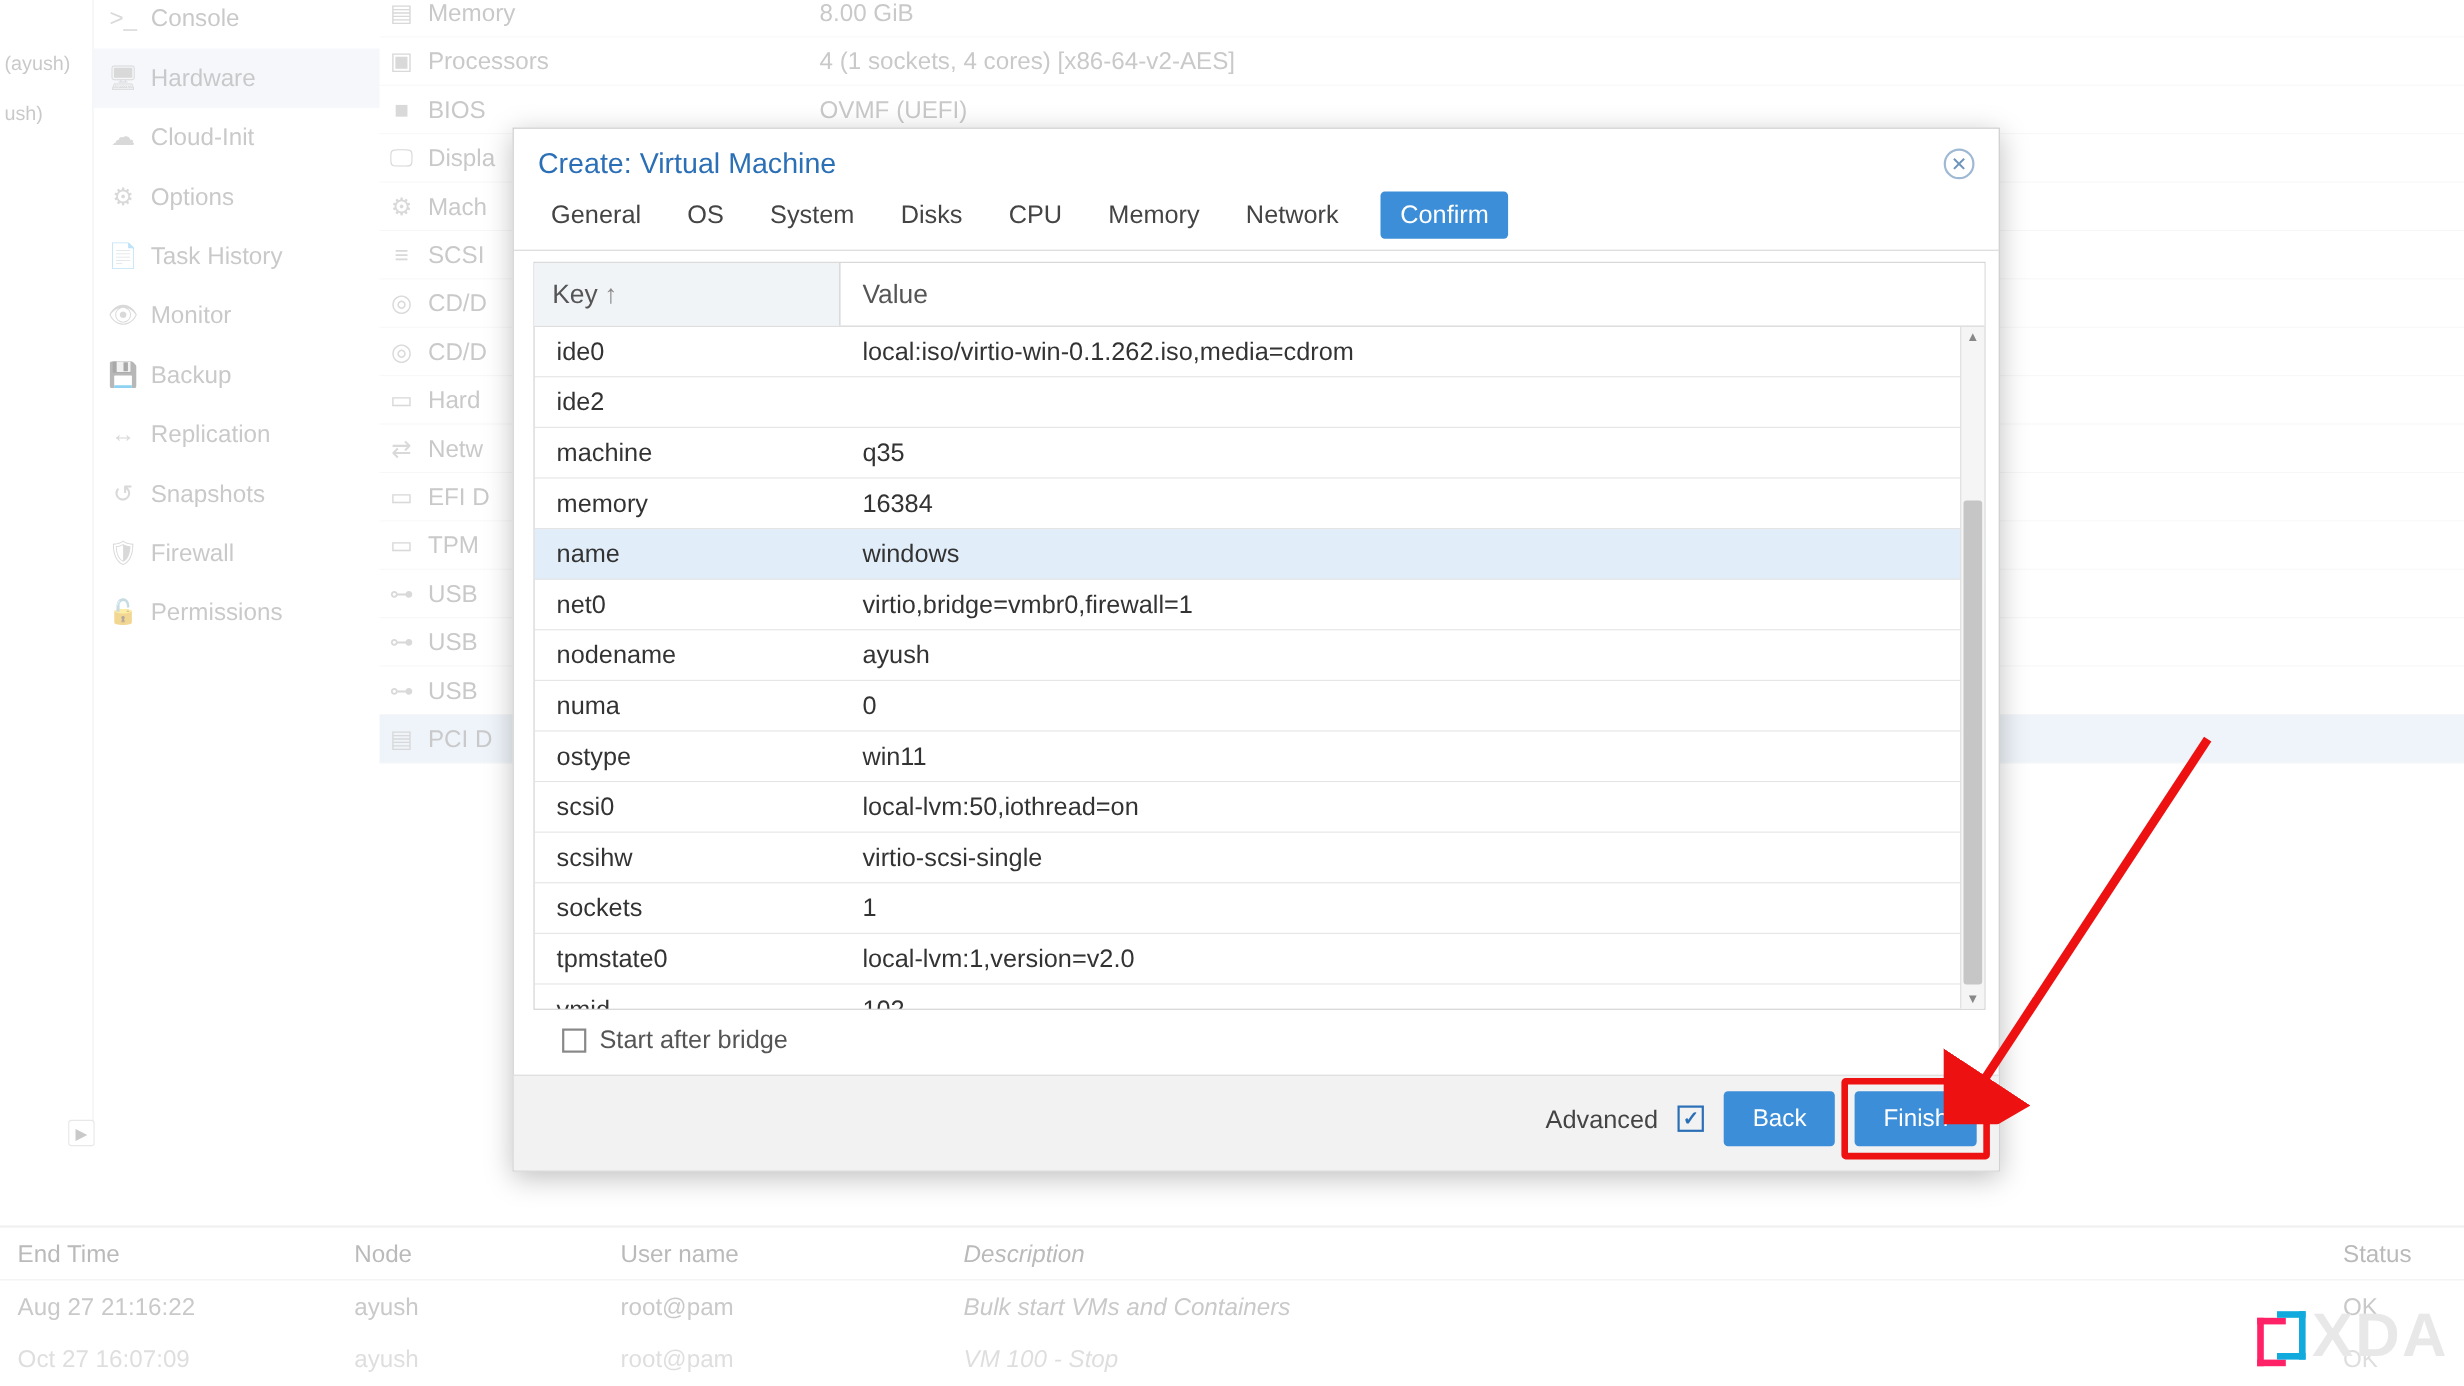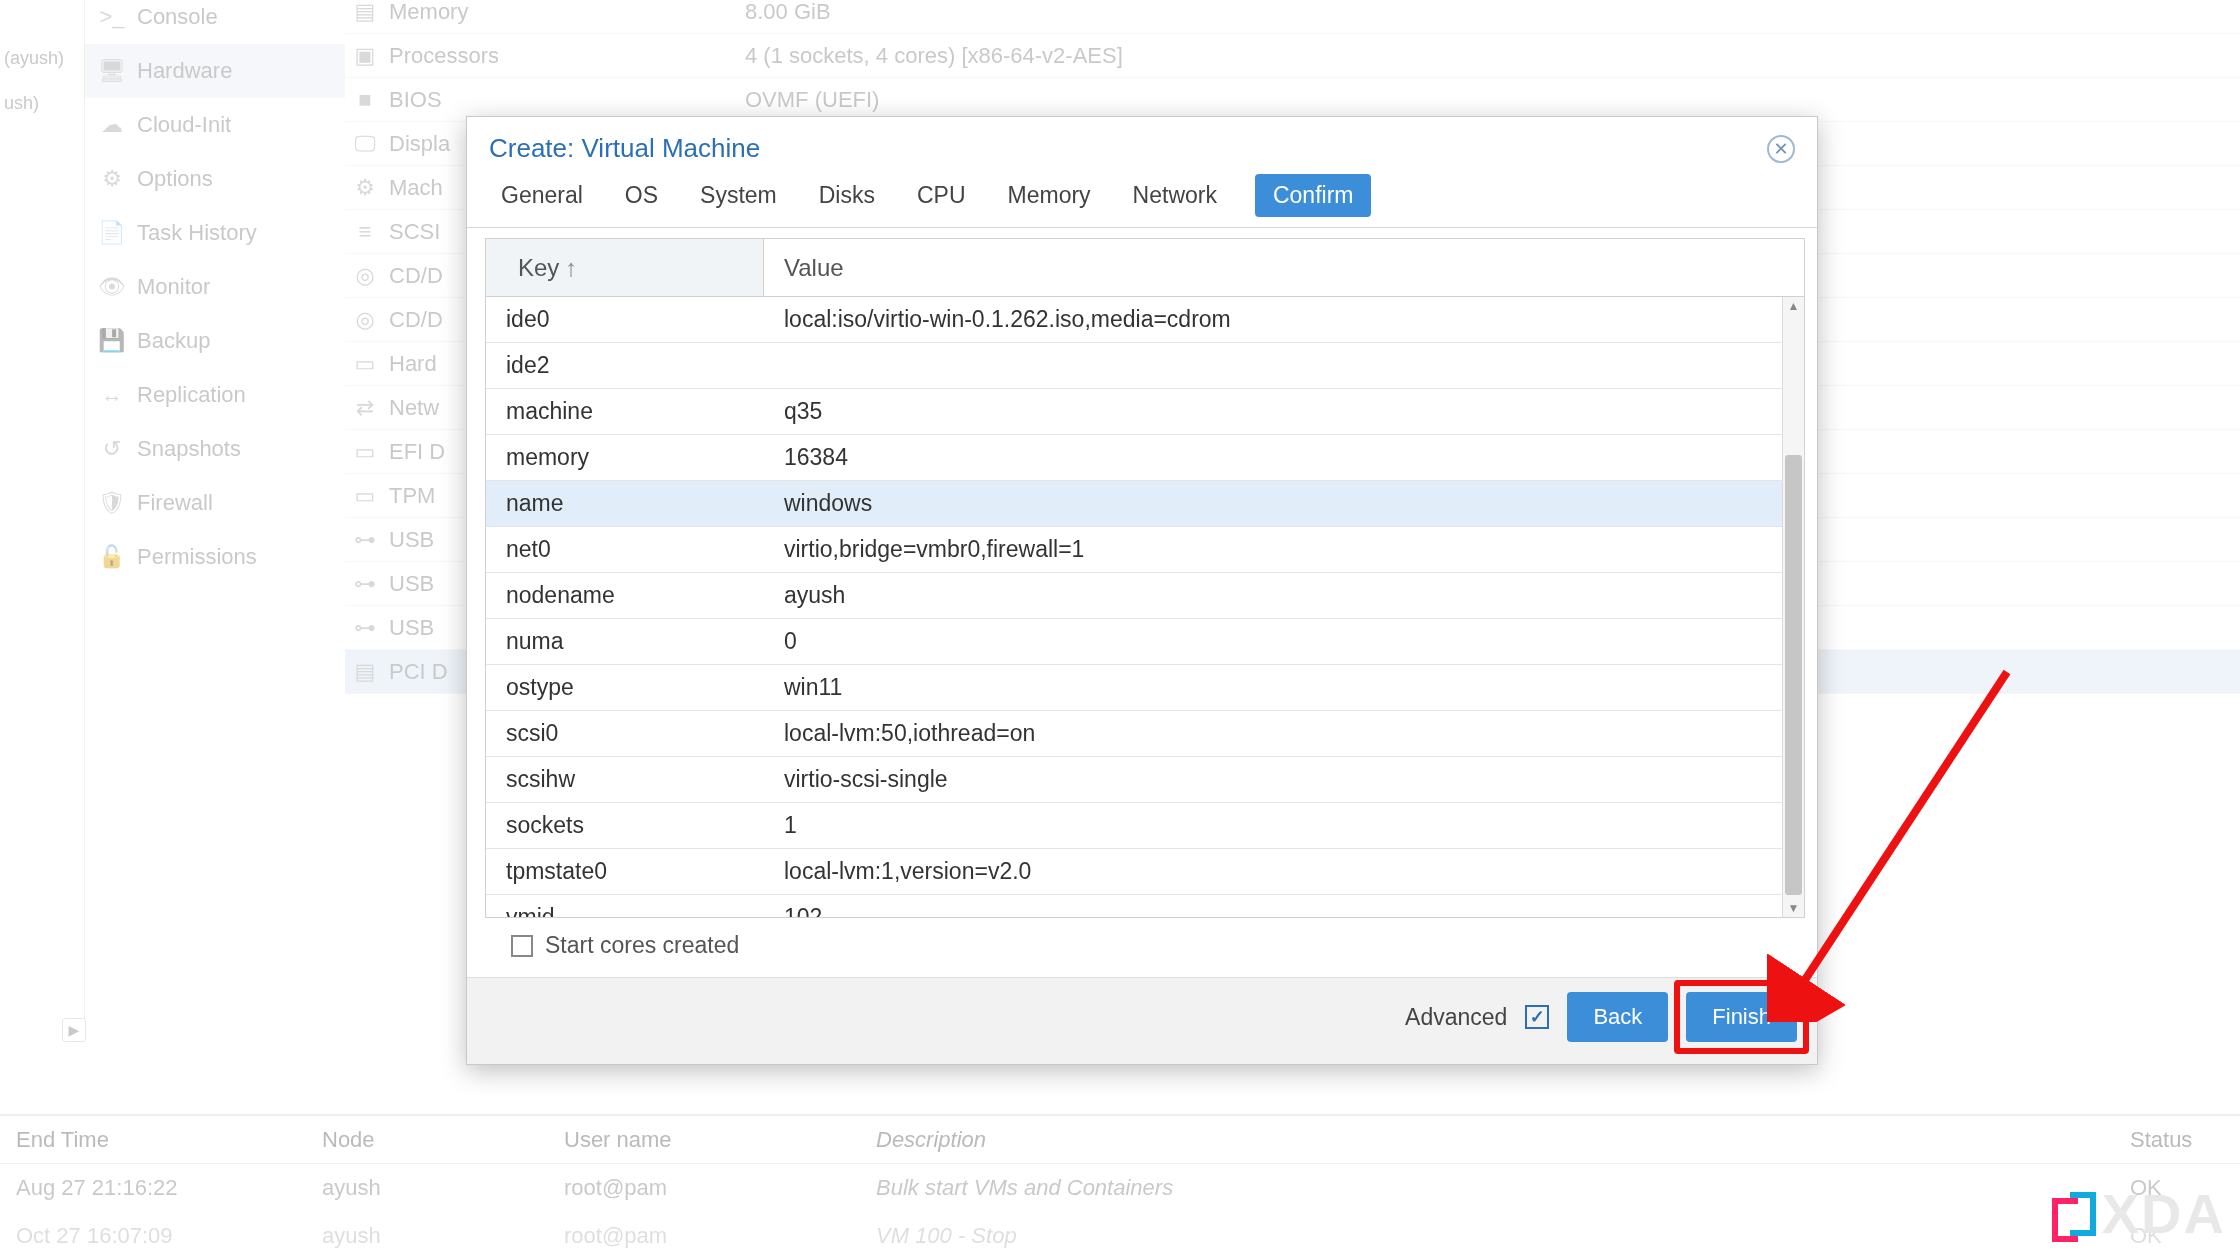--- a/index.html
+++ b/index.html
@@ -110,21 +110,21 @@
   width:100%;
   position:relative;
 }
 .grid-head {
   display:flex; height:58px; align-items:center;
   border-bottom:1px solid #d0d0d0;
   font-size:24px; color:#555;
   background:#fff;
 }
 .grid-head .col-key {
-  width:278px; padding-left:32px;
+  width:278px; padding-left:16px;
   border-right:1px solid #d0d0d0;
   background:#f1f4f7; height:100%;
   display:flex; align-items:center; gap:6px;
 }
 .grid-head .col-val { flex:1; padding-left:20px; }
 .grid-body {
   height:620px; overflow:hidden; position:relative;
 }
 .grid-row {
   display:flex; height:46px; align-items:center;
@@ -455,21 +455,21 @@
           </div>
           <div class="scrollbar">
           <div class="scroll-arrow">▲</div>
           <div class="scroll-thumb" style="top:158px; height:440px"></div>
           <div class="scroll-arrow" style="position:absolute;bottom:0;left:0;right:0">▼</div>
         </div>
       </div>
     </div>
     <div class="start-after">
       <span class="cb"></span>
-      <span>Start cores created</span>
+      <span>Start after bridge</span>
     </div>
   </div>
 
   <div class="dialog-footer">
     <span class="adv-label">Advanced</span>
     <span class="adv-check">✓</span>
     <button class="btn">Back</button>
     <button class="btn" id="finishBtn">Finish</button>
   </div>
 </div>

